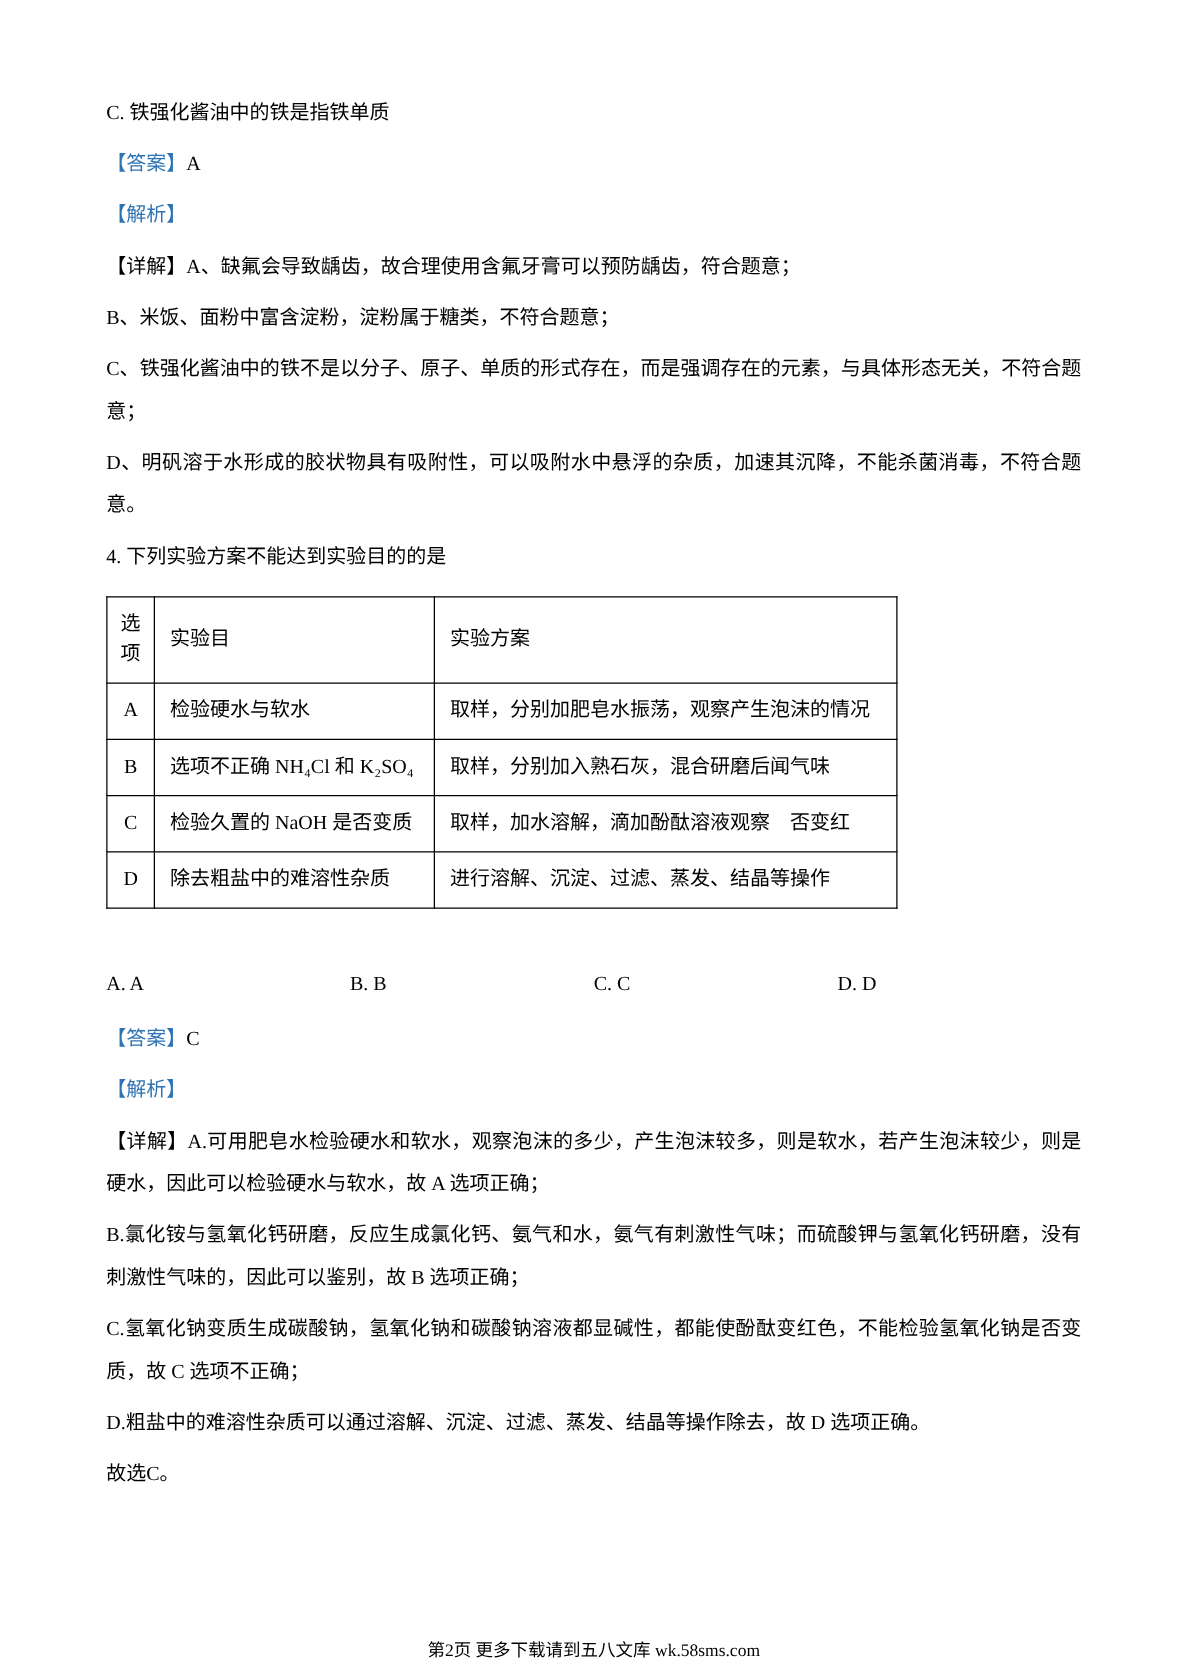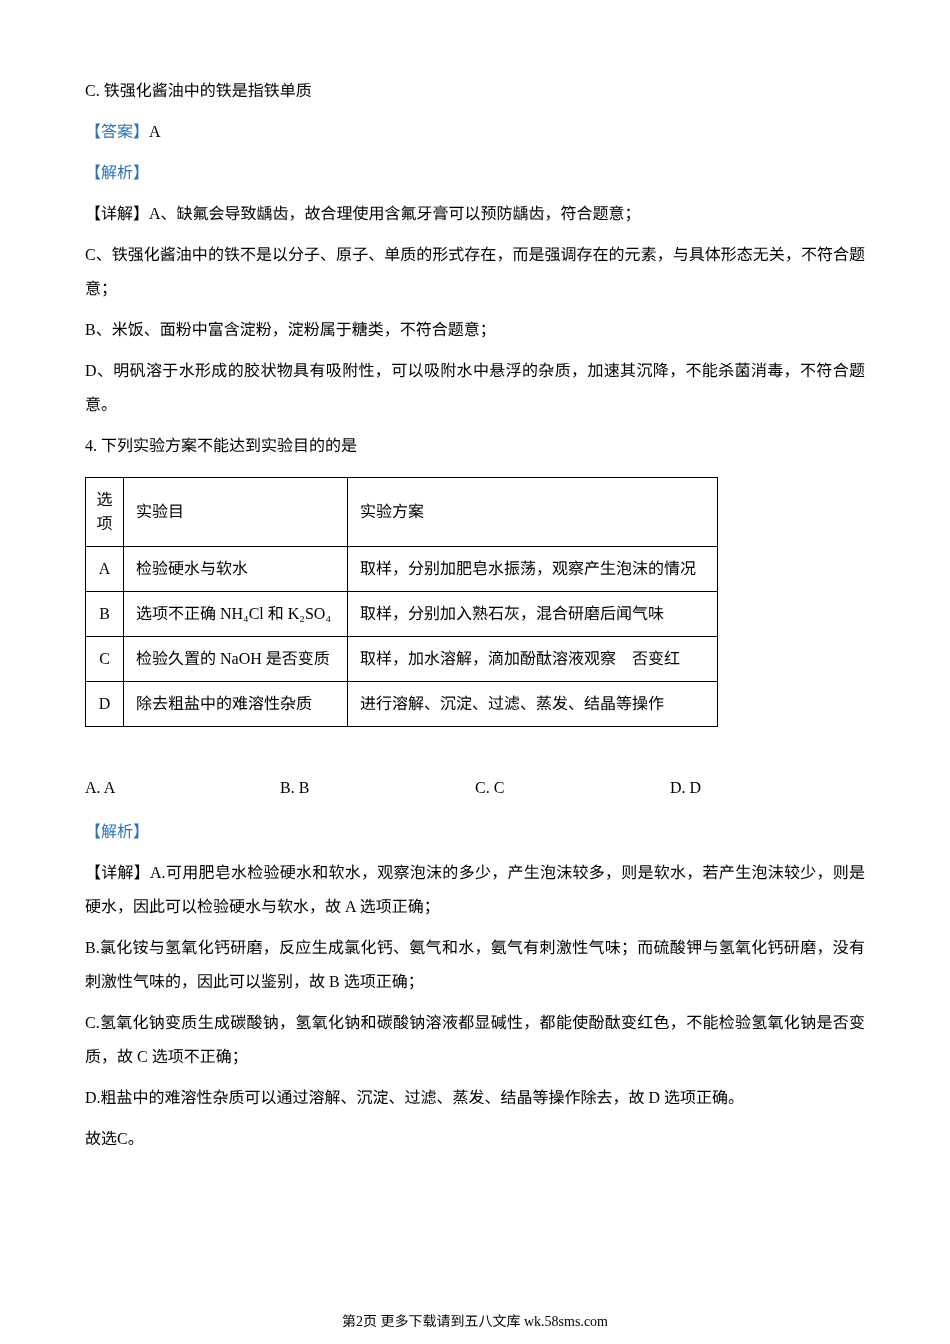--- a/index.html
+++ b/index.html
@@ -71,22 +71,22 @@
     <span class="blue">【答案】</span><span>A</span>
   </div>
 
   <div class="para">
     <span class="blue">【解析】</span>
   </div>
 
   <div class="para">
     <span>【详解】</span><span>A、缺氟会导致龋齿，故合理使用含氟牙膏可以预防龋齿，符合题意；</span>
   </div>
+  <div class="para">B、米饭、面粉中富含淀粉，淀粉属于糖类，不符合题意；</div>
   <div class="para">C、铁强化酱油中的铁不是以分子、原子、单质的形式存在，而是强调存在的元素，与具体形态无关，不符合题意；</div>
-  <div class="para">B、米饭、面粉中富含淀粉，淀粉属于糖类，不符合题意；</div>
   <div class="para">D、明矾溶于水形成的胶状物具有吸附性，可以吸附水中悬浮的杂质，加速其沉降，不能杀菌消毒，不符合题意。</div>
 
   <div class="para">4. 下列实验方案不能达到实验目的的是</div>
 
   <table class="exp">
     <tbody>
       <tr>
         <td class="c-opt">选项</td>
         <td class="c-goal">实验目</td>
         <td class="c-plan">实验方案</td>
@@ -114,20 +114,23 @@
     </tbody>
   </table>
 
   <div class="choices">
     <span>A. A</span>
     <span>B. B</span>
     <span>C. C</span>
     <span>D. D</span>
   </div>
 
+  <div class="para">
+    <span class="blue">【答案】</span><span>C</span>
+  </div>
 
   <div class="para">
     <span class="blue">【解析】</span>
   </div>
 
   <div class="para">
     <span>【详解】</span><span>A.可用肥皂水检验硬水和软水，观察泡沫的多少，产生泡沫较多，则是软水，若产生泡沫较少，则是硬水，因此可以检验硬水与软水，故 A 选项正确；</span>
   </div>
   <div class="para">B.氯化铵与氢氧化钙研磨，反应生成氯化钙、氨气和水，氨气有刺激性气味；而硫酸钾与氢氧化钙研磨，没有刺激性气味的，因此可以鉴别，故 B 选项正确；</div>
   <div class="para">C.氢氧化钠变质生成碳酸钠，氢氧化钠和碳酸钠溶液都显碱性，都能使酚酞变红色，不能检验氢氧化钠是否变质，故 C 选项不正确；</div>

